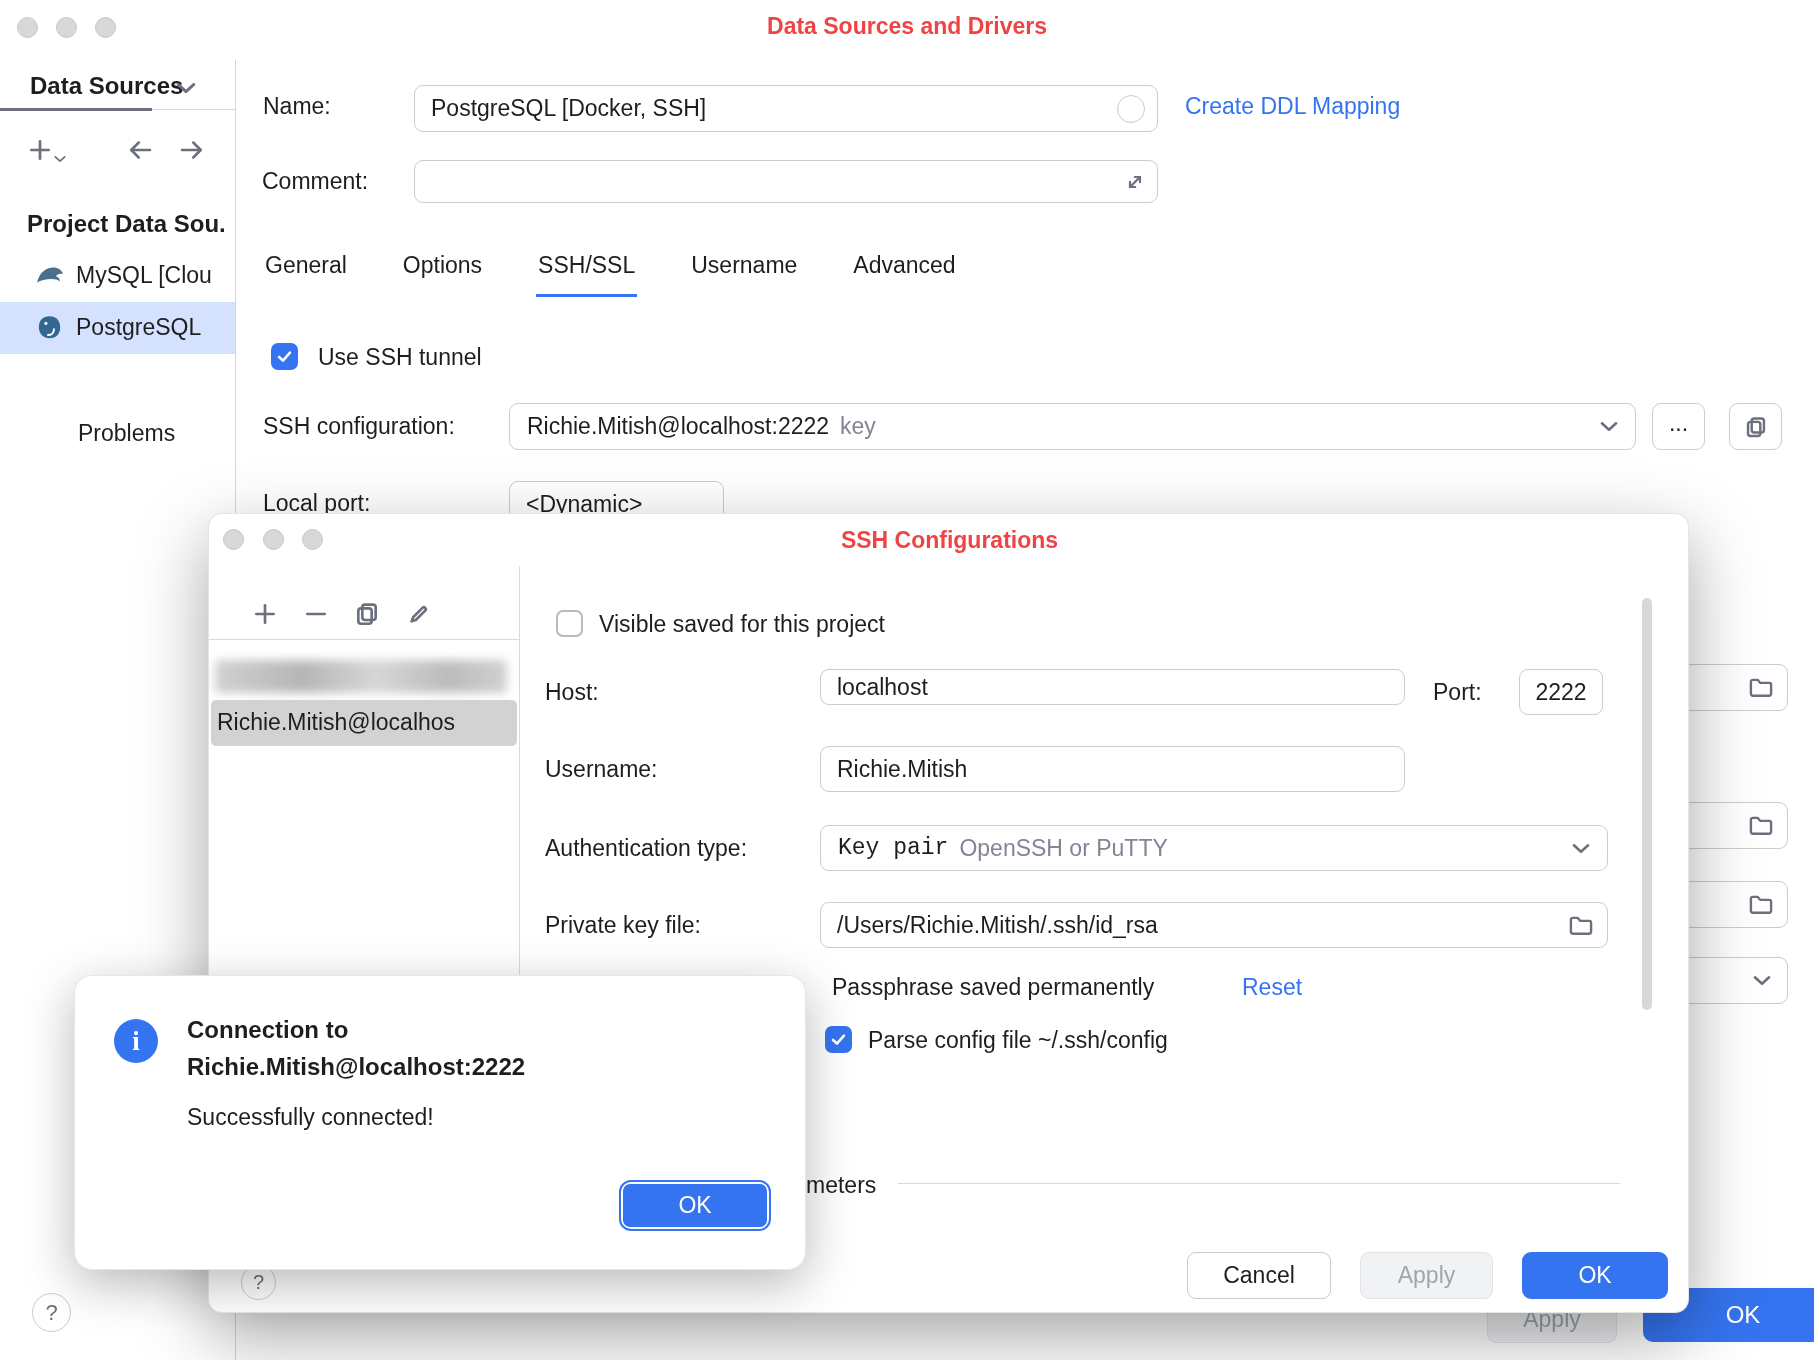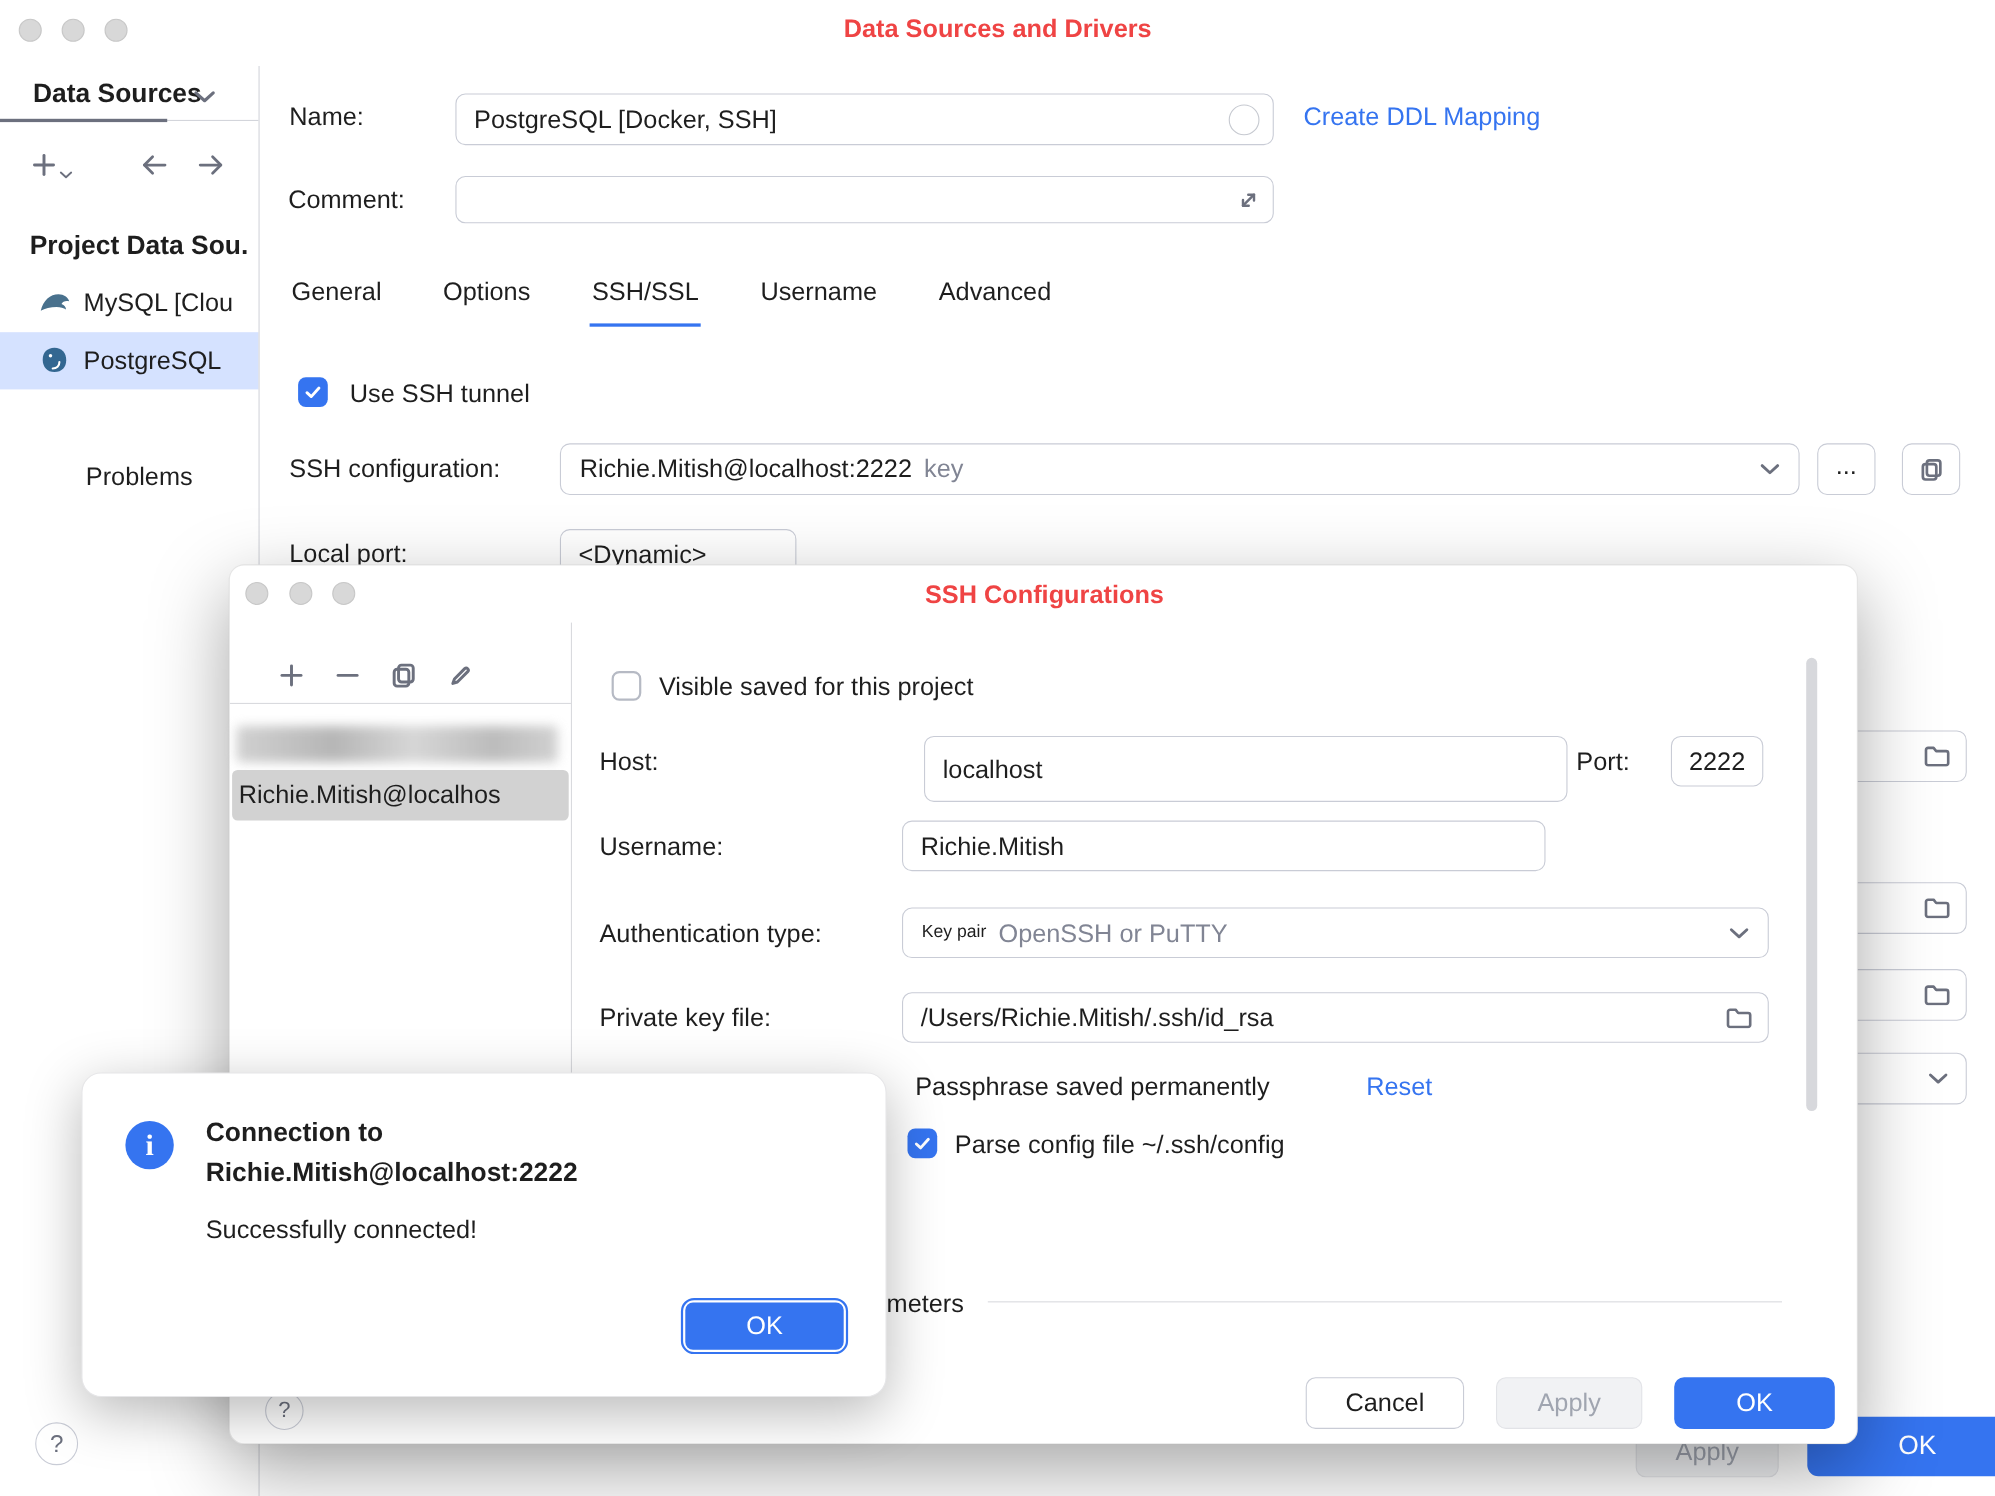--- a/index.html
+++ b/index.html
@@ -200,36 +200,36 @@
     <div class="redacted" style="left:6px;top:146px;width:292px;height:33px;"></div>
 
     <div class="abs" style="left:2px;top:186px;width:306px;height:46px;background:#D2D2D2;border-radius:5px;overflow:hidden;">
       <div class="lbl" style="left:6px;top:9px;">Richie.Mitish@localhos</div>
     </div>
 
     <div class="checkbox unchecked" style="left:347px;top:96px;"></div>
     <div class="lbl" style="left:390px;top:97px;">Visible saved for this project</div>
 
     <div class="lbl" style="left:336px;top:165px;">Host:</div>
-    <div class="field" style="left:631px;top:155px;width:585px;height:60px;">
+    <div class="field" style="left:611px;top:155px;width:585px;height:36px;">
       <input value="localhost" style="">
     </div>
     <div class="lbl" style="left:1224px;top:165px;">Port:</div>
     <div class="field" style="left:1310px;top:155px;width:84px;height:46px;">
       <input style="text-align: center; padding: 0px 8px;" value="2222">
     </div>
 
     <div class="lbl" style="left:336px;top:242px;">Username:</div>
     <div class="field" style="left:611px;top:232px;width:585px;height:46px;justify-content:flex-end;">
       <input value="Richie.Mitish" style="">
     </div>
 
     <div class="lbl" style="left:336px;top:321px;">Authentication type:</div>
     <div class="field" style="left:611px;top:311px;width:788px;height:46px;padding:0 17px;">
-      <span style="font-size:16px;">Key pair</span>
+      <span style="font-size:23px;font-family:Liberation Mono, monospace;">Key pair</span>
       <span class="muted" style="font-size:23px;margin-left:11px;">OpenSSH or PuTTY</span>
       <svg class="icon" style="margin-left:auto;" width="18" height="11" viewBox="0 0 14 8">
           <polyline points="1.5,1.5 7,6.5 12.5,1.5"></polyline>
         </svg>
     </div>
 
     <div class="lbl" style="left:336px;top:398px;">Private key file:</div>
     <div class="field" style="left:611px;top:388px;width:788px;height:46px;">
       <input value="/Users/Richie.Mitish/.ssh/id_rsa" style="">
       <svg class="icon abs" style="right:14px;top:13px;" width="24" height="19" viewBox="0 0 20 16">

